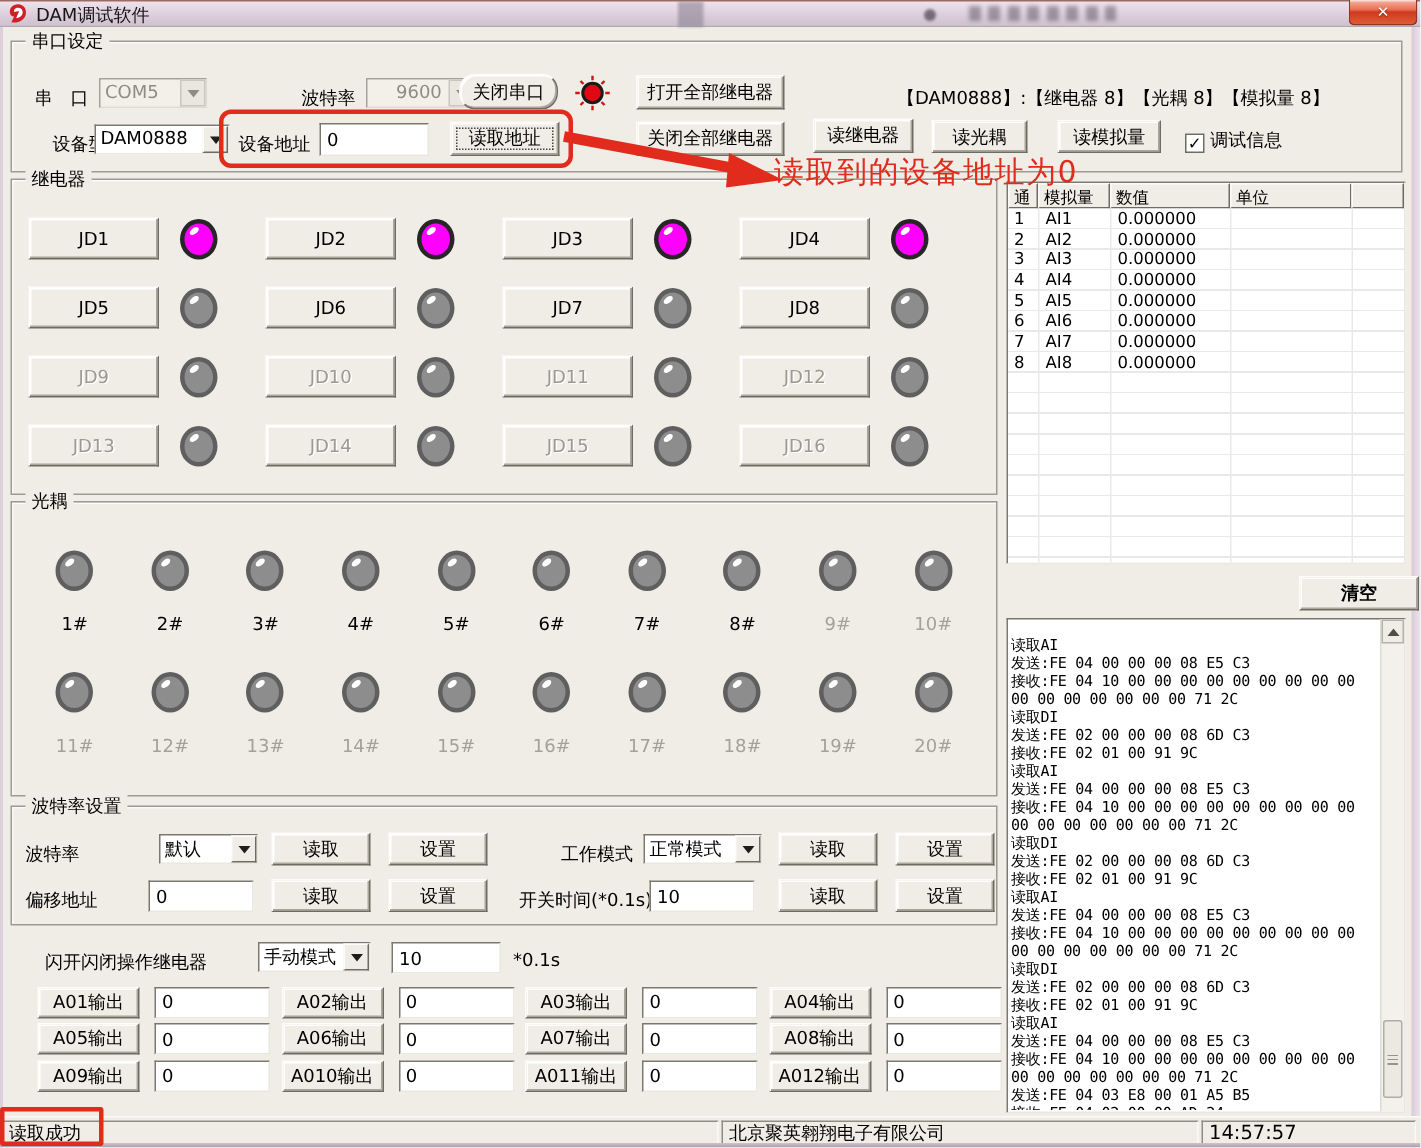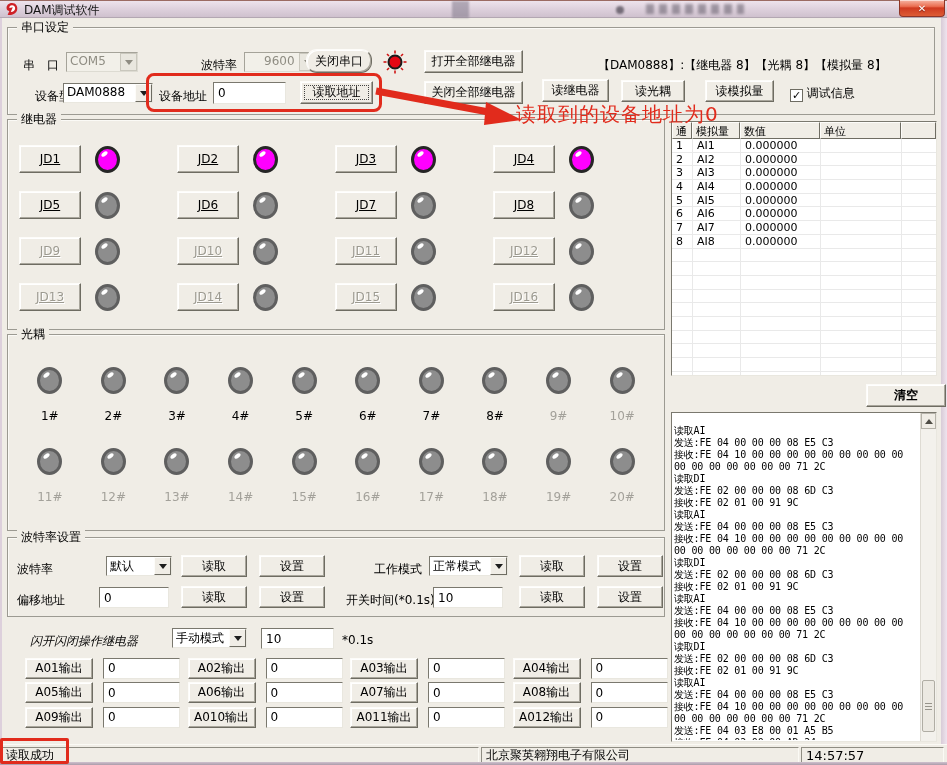--- a/index.html
+++ b/index.html
@@ -45,21 +45,21 @@
   .led { display:inline-block; width:25px; height:27px; border-radius:50%; background:#8d8d8d; border:3px solid #5f5f5f; position:relative; flex:none; }
   .led::after { content:""; position:absolute; left:3px; top:3px; width:7px; height:4px; border-radius:50%; background:#fff; transform:rotate(-38deg); }
   .led.on { background:#ff00ff; border-color:#262626; }
   .checkbox { display:inline-block; width:13px; height:13px; background:#fff; border:1px solid #6e6c62;
     font-size:11px; line-height:11px; text-align:center; vertical-align:-2px; }
 
   
   .relay-grid { position:absolute; left:19px; top:136px; width:632px; height:184px;
     display:grid; grid-template-columns:repeat(4,1fr); grid-auto-rows:46px; z-index:2; }
   .relay-cell { display:flex; align-items:center; }
-  .relay-btn { width:62px; height:28px; margin-right:14px;text-decoration:underline; }
+  .relay-btn { width:87px; height:28px; margin-right:14px; }
 
   
   #analog-table { position:absolute; left:671px; top:121px; width:266px; height:255px; background:#fff;
     border:1px solid; border-color:#7a786e #e9e7df #e9e7df #7a786e; z-index:2; }
   .tbl-head { display:flex; height:17px; }
   .hcell { background:#f0ede6; border:1px solid #6e6c62; border-top-color:#fdfcf9; border-left-color:#fdfcf9;
     font-size:11px; padding:1px 3px; overflow:hidden; white-space:nowrap; flex:none; }
   .tbl-body { position:relative; height:236px;
     background-image:repeating-linear-gradient(to bottom,#fff 0 12.7px,#e9e9e9 12.7px 13.7px); }
   .colline { position:absolute; top:0; bottom:0; width:1px; background:#e9e9e9; }
@@ -509,21 +509,21 @@
     <span class="lbl" style="left:9px;top:54px;">偏移地址</span>
     <input class="txt" style="left: 91px; top: 49px; width: 70px; height: 21px;" value="0">
     <button class="btn" style="left:173px;top:48px;width:66px;height:22px;">读取</button>
     <button class="btn" style="left:251px;top:48px;width:66px;height:22px;">设置</button>
     <span class="lbl" style="left:338px;top:54px;">开关时间(*0.1s)</span>
     <input class="txt" style="left: 425px; top: 49px; width: 70px; height: 21px;" value="10">
     <button class="btn" style="left:511px;top:48px;width:66px;height:22px;">读取</button>
     <button class="btn" style="left:589px;top:48px;width:66px;height:22px;">设置</button>
   </div>
 
-  <span class="lbl" style="left:30px;top:633px;font-style:italic;">闪开闪闭操作继电器</span>
+  <span class="lbl" style="left:30px;top:633px;">闪开闪闭操作继电器</span>
   <div class="combo" style="left:172px;top:628px;width:75px;height:20px;">
     <span class="combo-text">手动模式</span>
     <span class="combo-btn">
         <span class="arrow-down"></span>
       </span>
   </div>
   <input class="txt" style="left: 261px; top: 628px; width: 73px; height: 21px;" value="10">
   <span class="lbl" style="left:342px;top:633px;">*0.1s</span>
 
   <div class="out-grid">

